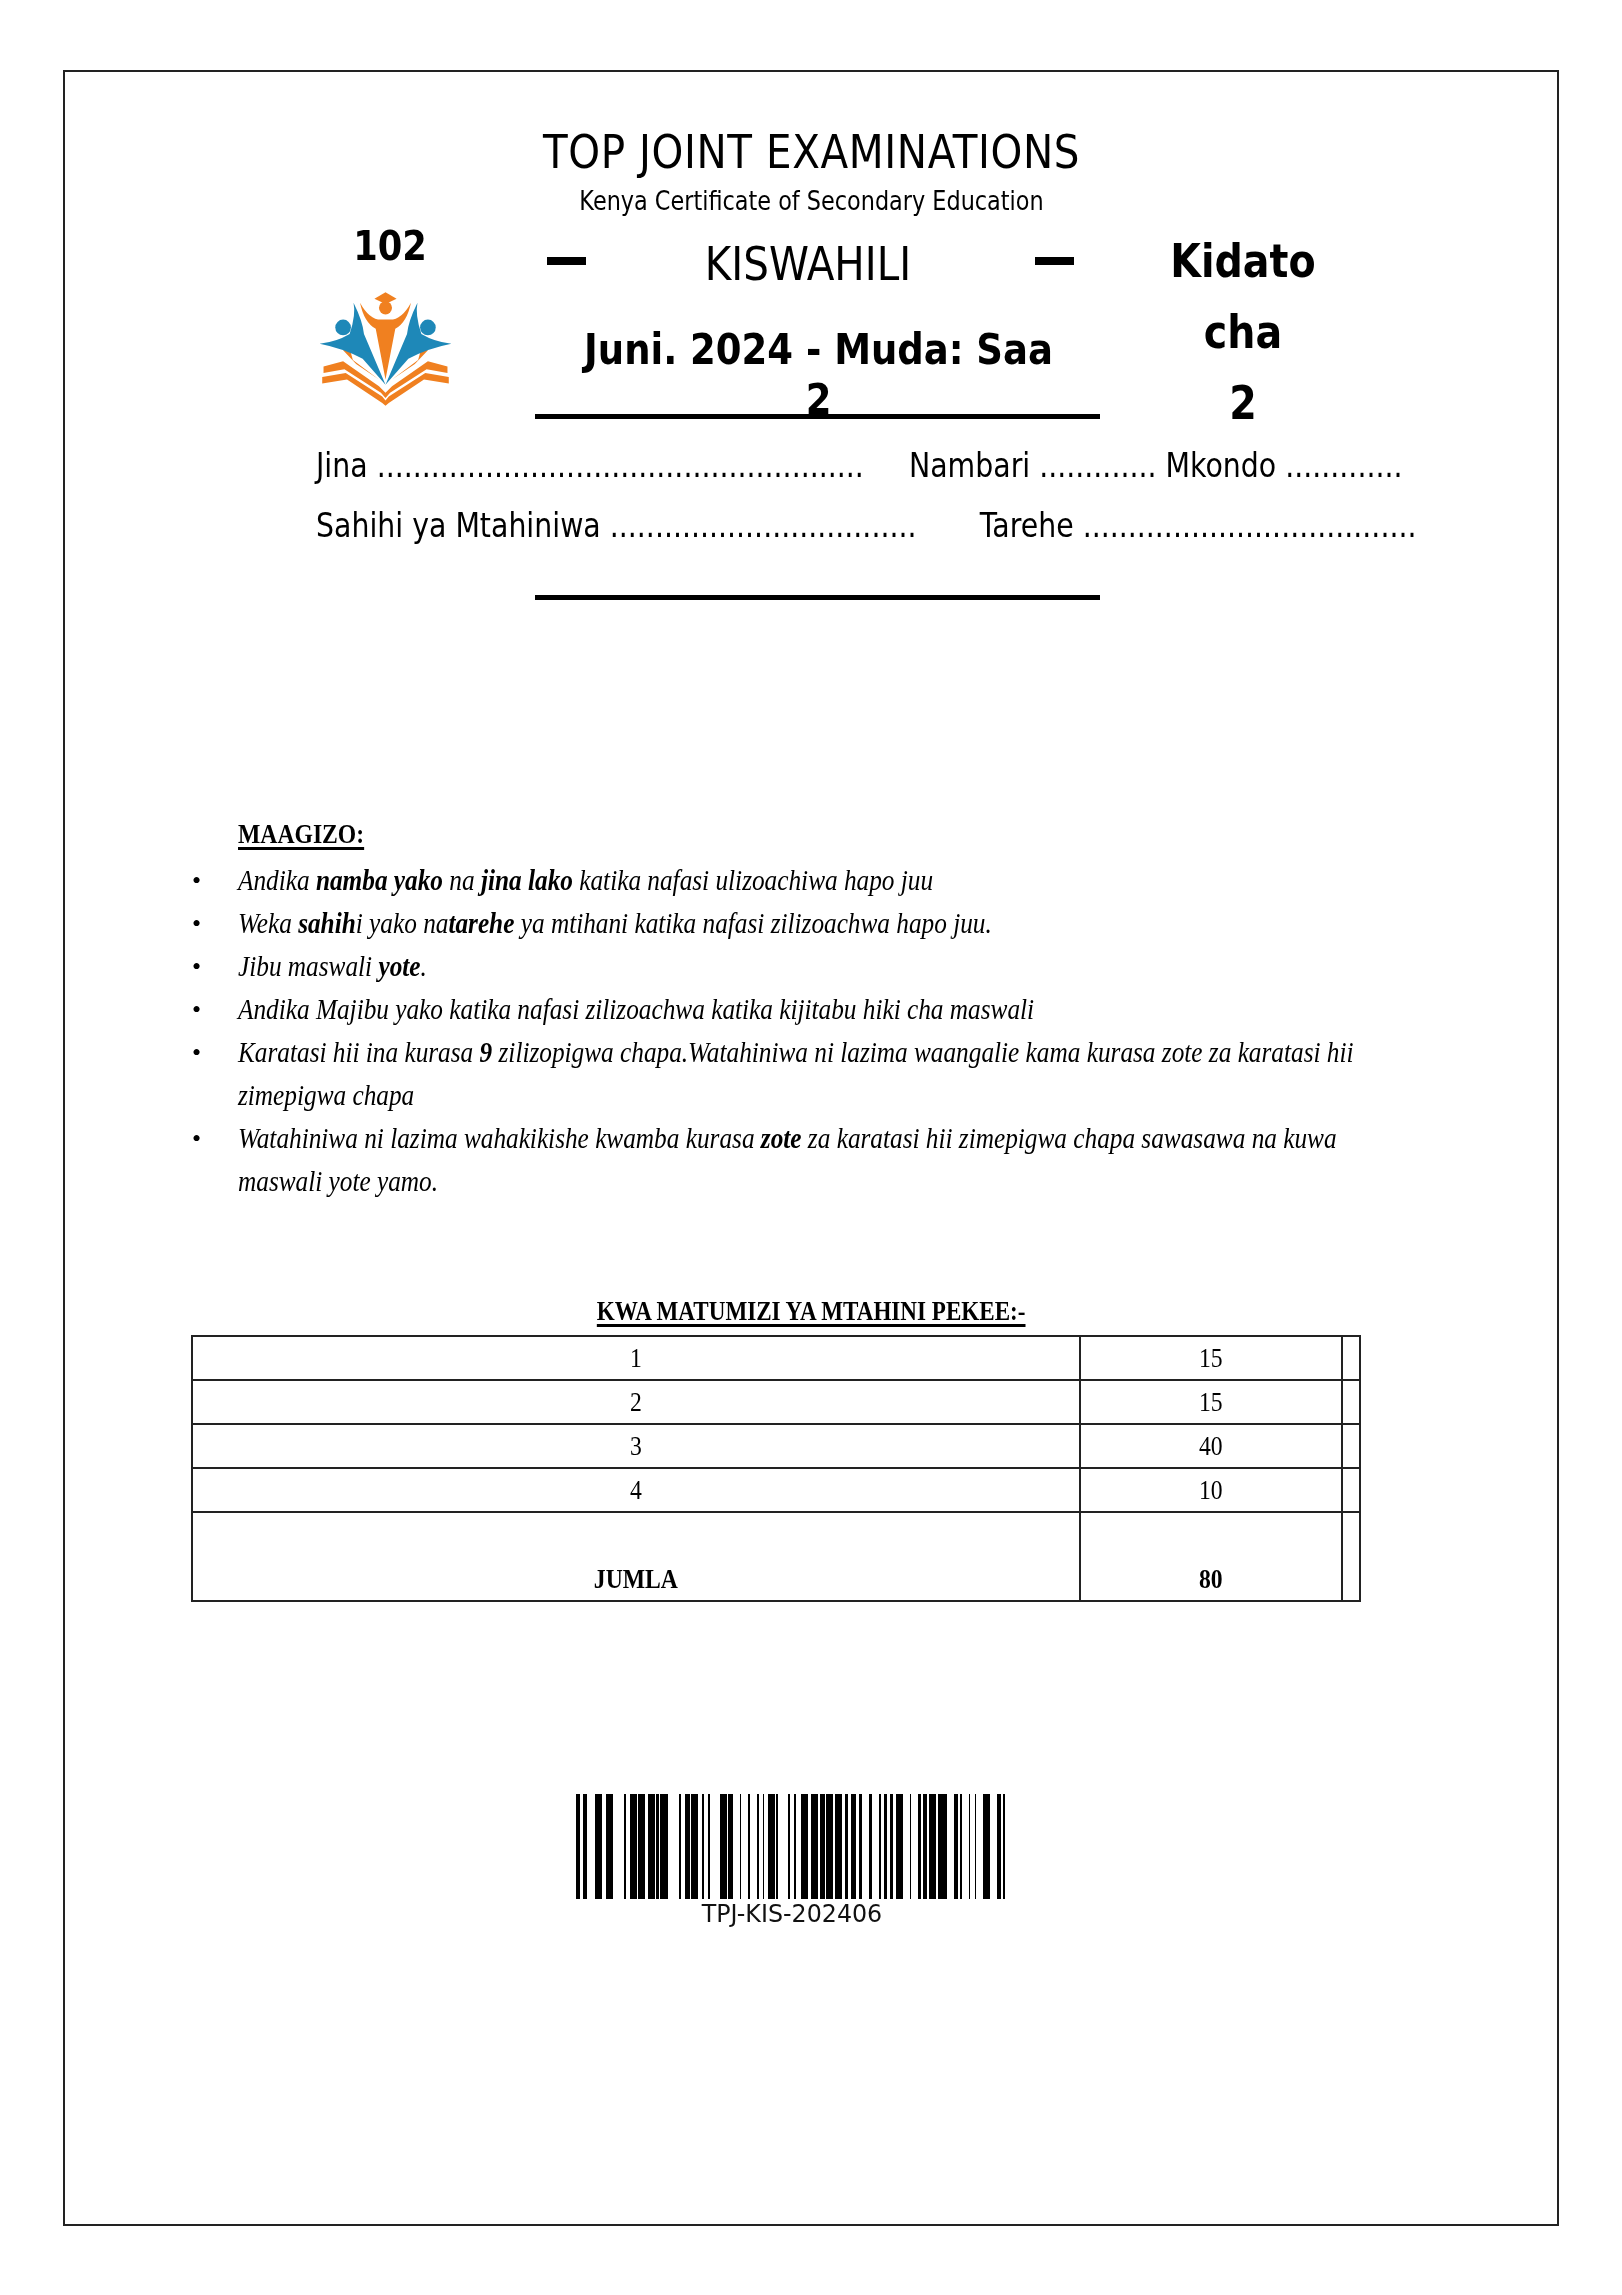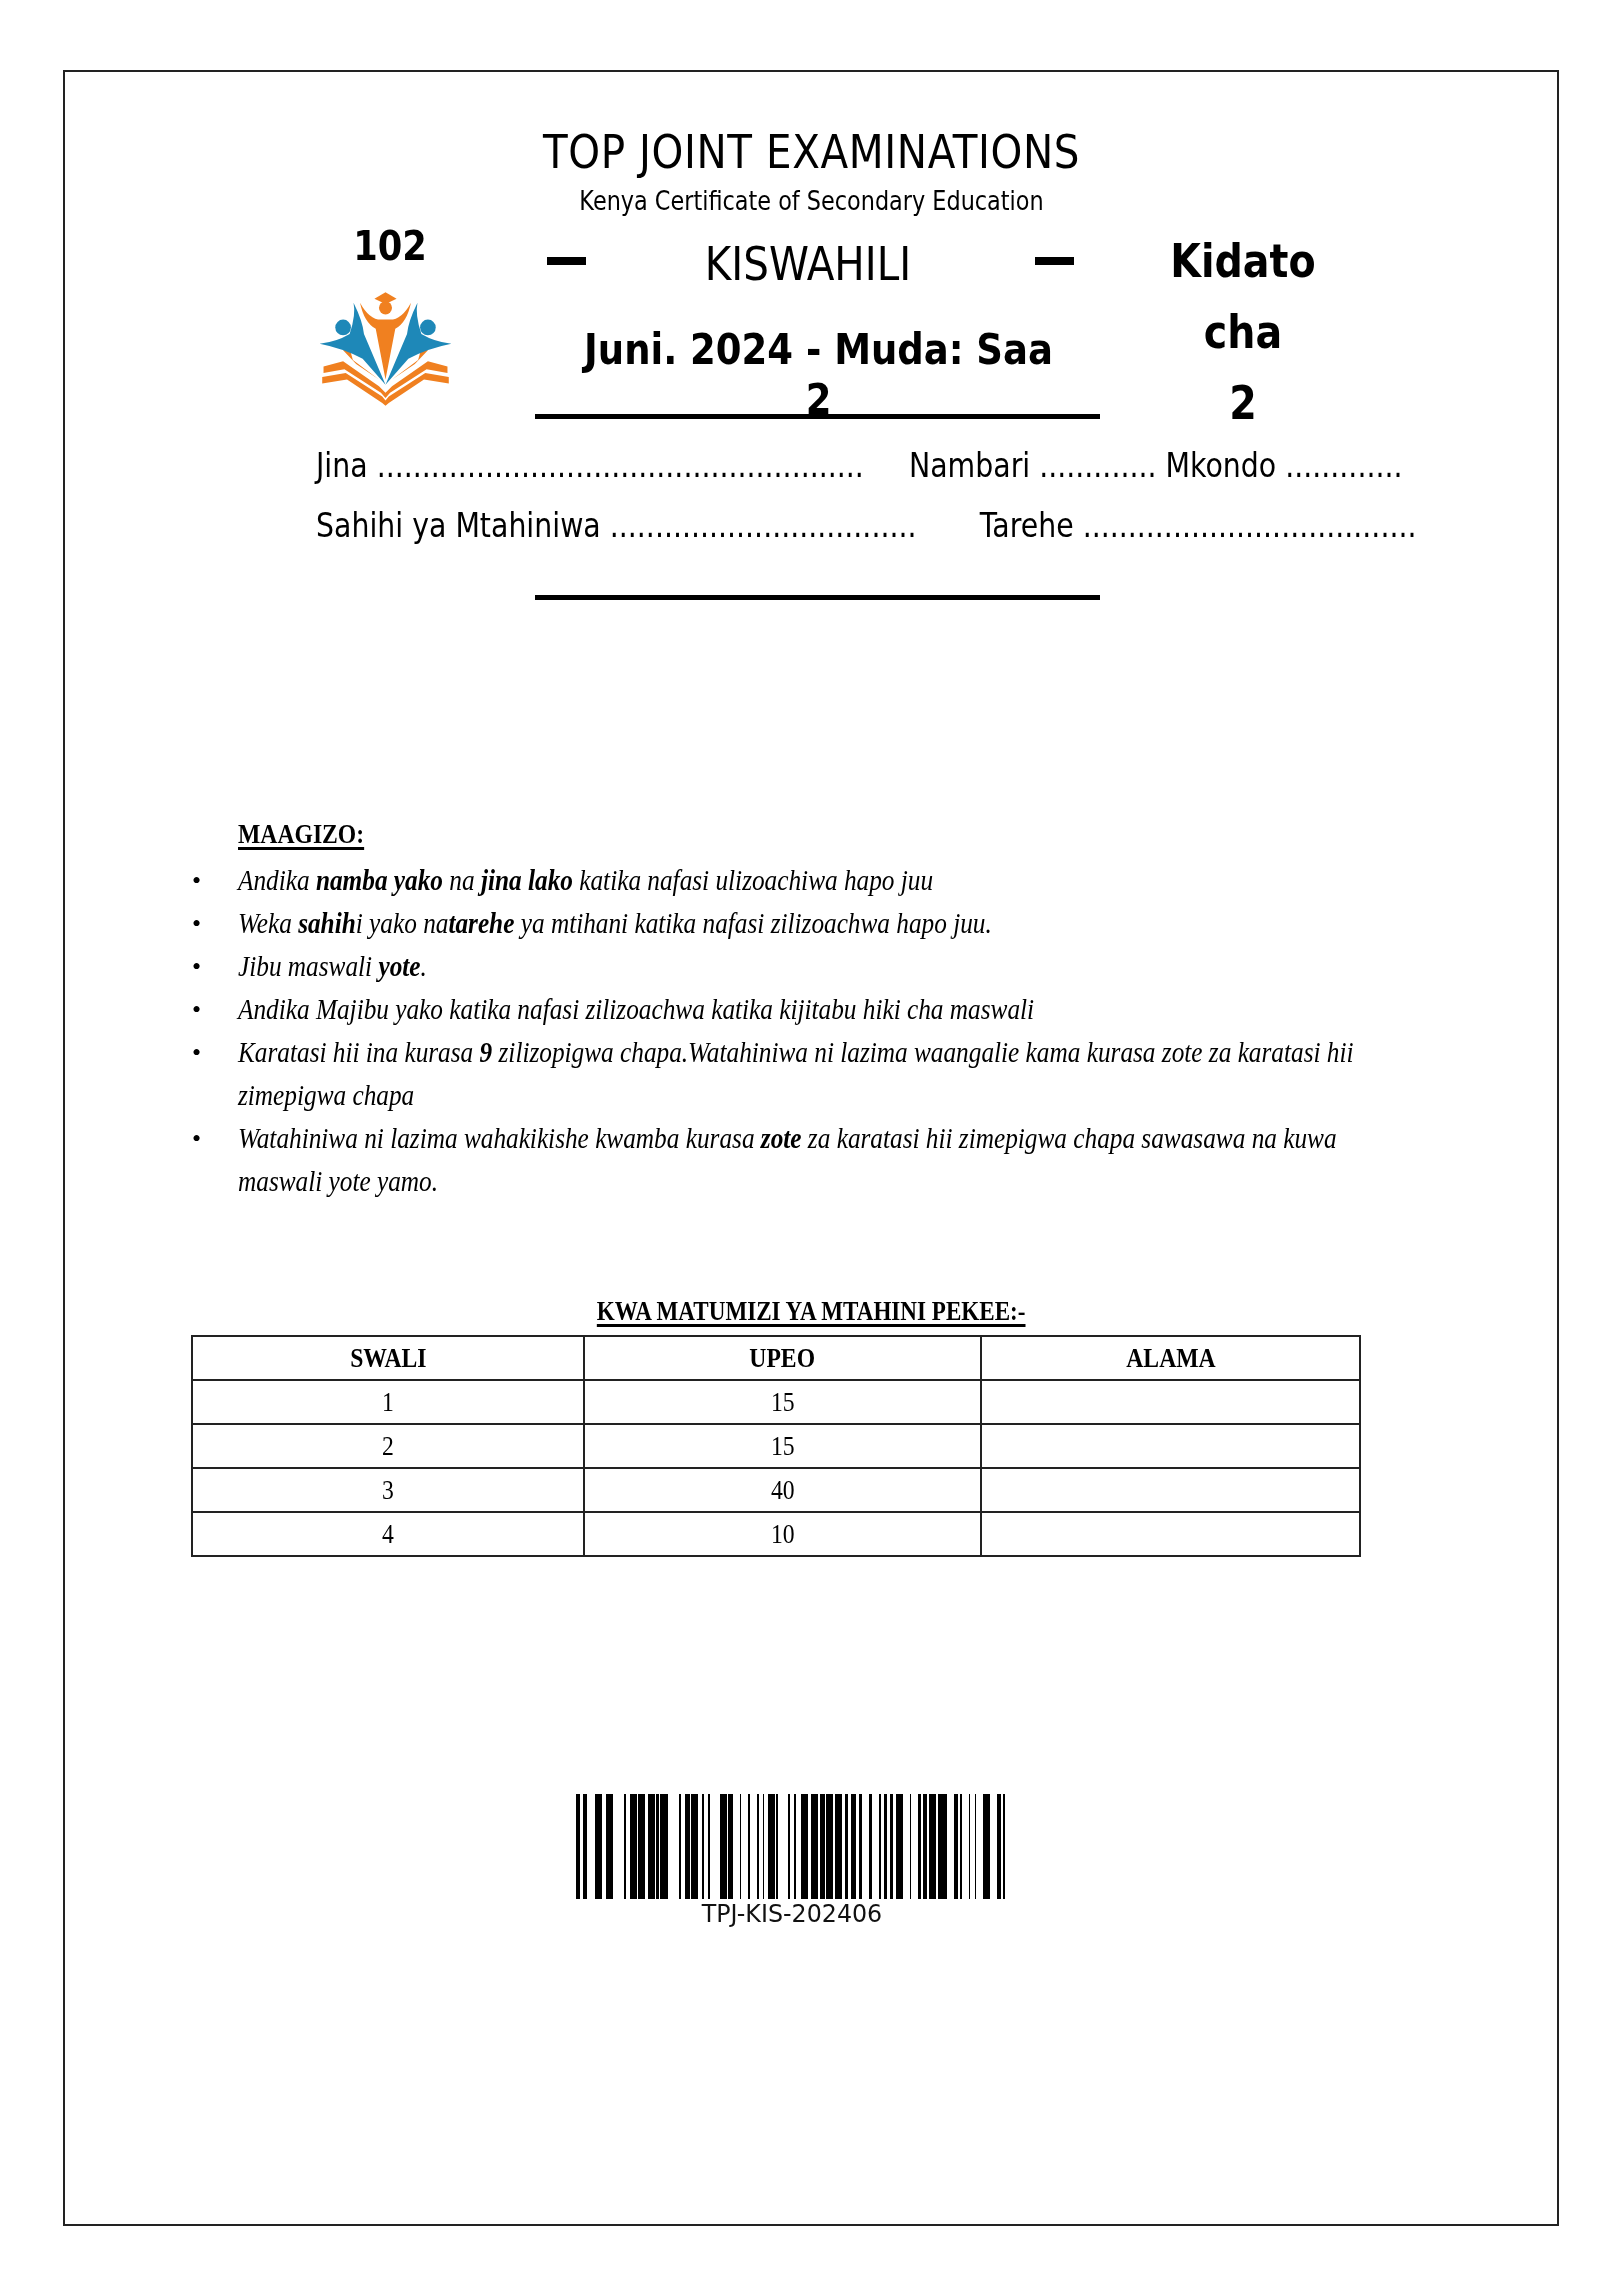--- a/index.html
+++ b/index.html
@@ -129,45 +129,45 @@
     <li><span class="bullet">•</span><span class="txt"><span>Karatasi hii ina kurasa </span><b>9</b><span> zilizopigwa chapa.Watahiniwa ni lazima waangalie kama kurasa zote za karatasi hii zimepigwa chapa</span></span></li>
     <li><span class="bullet">•</span><span class="txt"><span>Watahiniwa ni lazima wahakikishe kwamba kurasa </span><b>zote</b><span> za karatasi hii zimepigwa chapa sawasawa na kuwa maswali yote yamo.</span></span></li>
   </ul>
 
 <div class="abs serif exam-heading">
   <span>KWA MATUMIZI YA MTAHINI PEKEE:-</span>
 </div>
 
 <table class="marks">
   <tbody>
-      <tr>
-    <th class="c1"><span class="cell-txt">SWALI</span></th>
-    <th class="c2"><span class="cell-txt">UPEO</span></th>
-    <th><span class="cell-txt">ALAMA</span></th>
-  </tr>
   <tr>
     <td><span class="cell-txt">1</span></td>
     <td><span class="cell-txt">15</span></td>
     <td><span class="cell-txt"></span></td>
   </tr>
   <tr>
     <td><span class="cell-txt">2</span></td>
     <td><span class="cell-txt">15</span></td>
     <td><span class="cell-txt"></span></td>
   </tr>
   <tr>
     <td><span class="cell-txt">3</span></td>
     <td><span class="cell-txt">40</span></td>
     <td><span class="cell-txt"></span></td>
   </tr>
   <tr>
     <td><span class="cell-txt">4</span></td>
     <td><span class="cell-txt">10</span></td>
     <td><span class="cell-txt"></span></td>
   </tr>
+  <tr class="total">
+    <td><span class="cell-txt">JUMLA</span></td>
+    <td><span class="cell-txt">80</span></td>
+    <td><span class="cell-txt"></span></td>
+  </tr>
 </tbody>
   </table>
 
 <div class="abs barcode" id="barcode">
     <div class="bar" style="width: 3.6px;"></div>
     <div class="gap" style="width: 3.6px;"></div>
     <div class="bar" style="width: 3.6px;"></div>
     <div class="gap" style="width: 8.4px;"></div>
     <div class="bar" style="width: 7.2px;"></div>
     <div class="gap" style="width: 3.6px;"></div>

